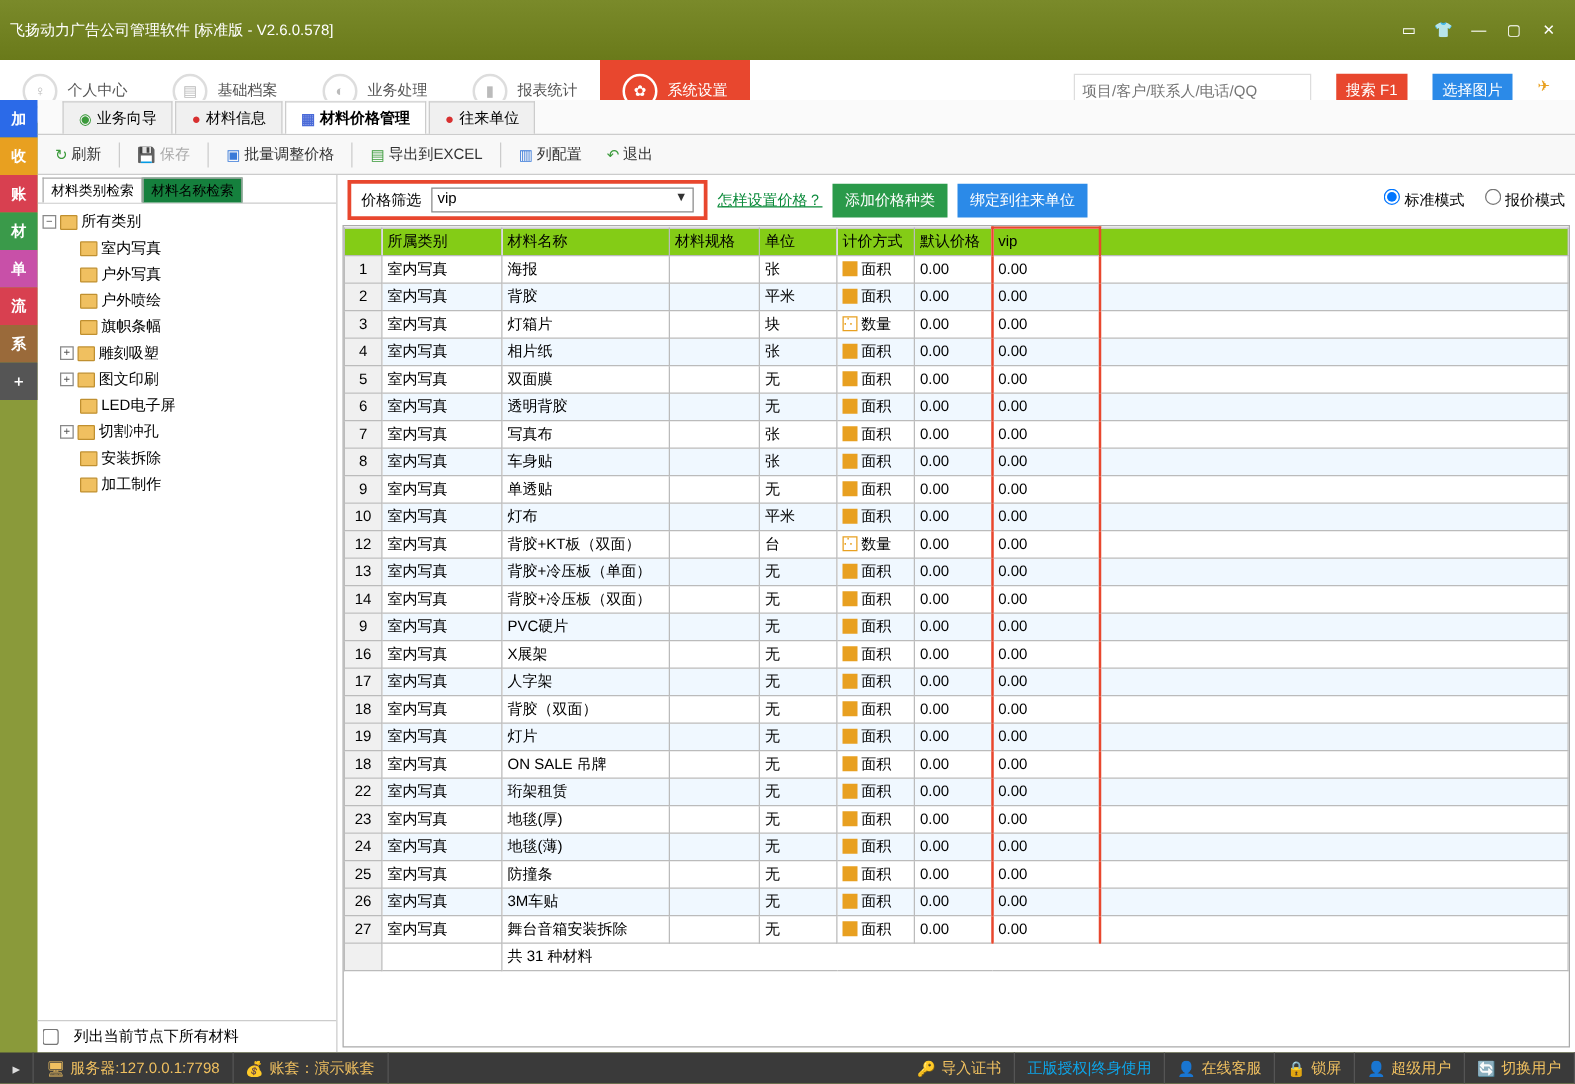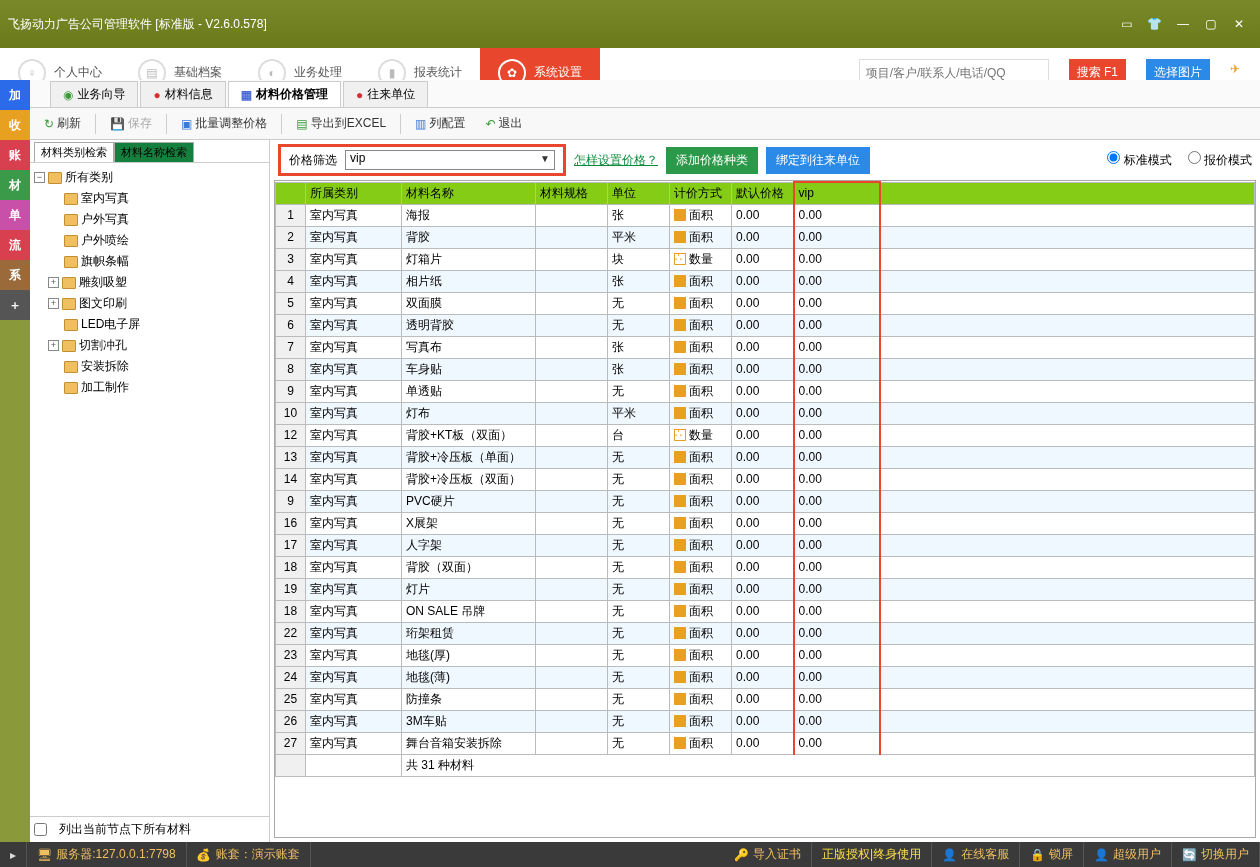--- a/index.html
+++ b/index.html
@@ -53,21 +53,21 @@
 th.vip{border:2px solid #e8472e;border-bottom:1px solid #bbb}
 td.rownum{background:#f0f0f0;text-align:center;width:30px}
 td.num{text-align:left}
 tr:nth-child(even) td:not(.rownum){background:#f0f8ff}
 .sqicon{width:12px;height:12px;display:inline-block;margin-right:3px;vertical-align:middle}
 .sq-or{background:#e8a020}.sq-dots{background:#fff;border:1px solid #e8a020;position:relative}
 .sq-dots::before{content:"∴";color:#e8a020;position:absolute;left:0;top:-3px;font-size:11px}
 .vipcol{border-left:2px solid #e8472e!important;border-right:2px solid #e8472e!important}
 .statusbar{position:absolute;left:0;right:0;bottom:0;height:25px;background:#3a3a3a;color:#ddd;display:flex;align-items:center;font-size:11px}
 .sitem{padding:0 10px;display:flex;align-items:center;gap:4px;border-right:1px solid #555;height:25px}
-.si-y{color:#f0c060}.si-g{color:#fde047}
+.si-y{color:#f0c060}.si-g{color:#0ea5e9}
 </style>
 </head>
 <body>
 
 <div class="titlebar">
  <span>飞扬动力广告公司管理软件 [标准版 - V2.6.0.578]</span>
  <div class="btns">
   <span class="wb">▭</span>
   <span class="wb">👕</span>
   <span class="wb">—</span>

